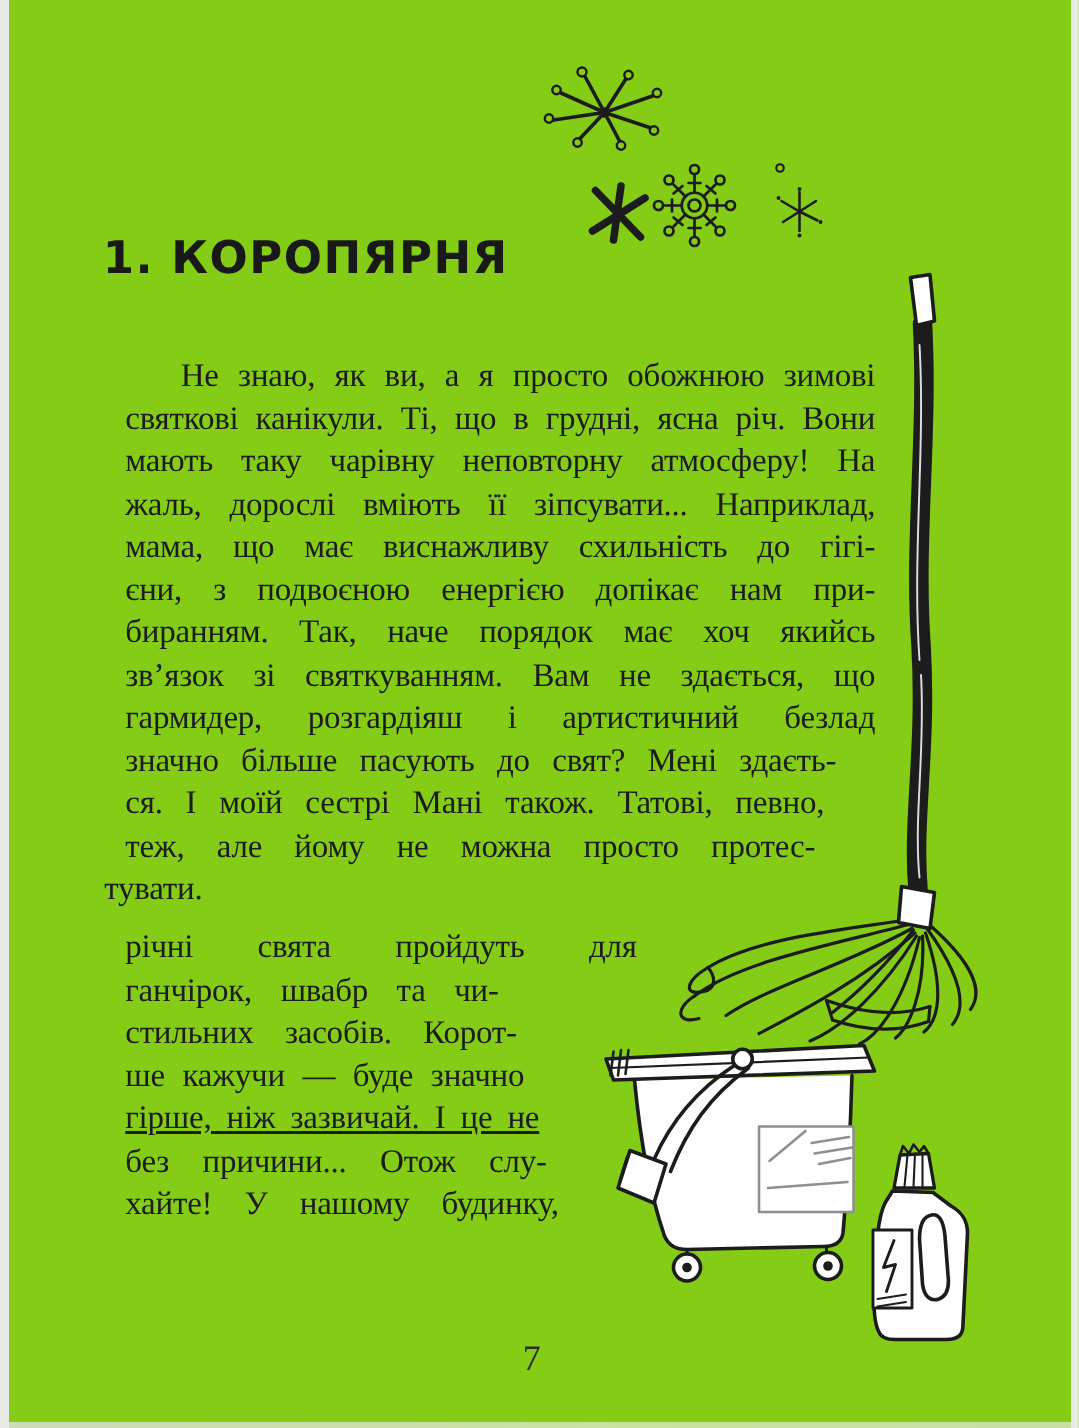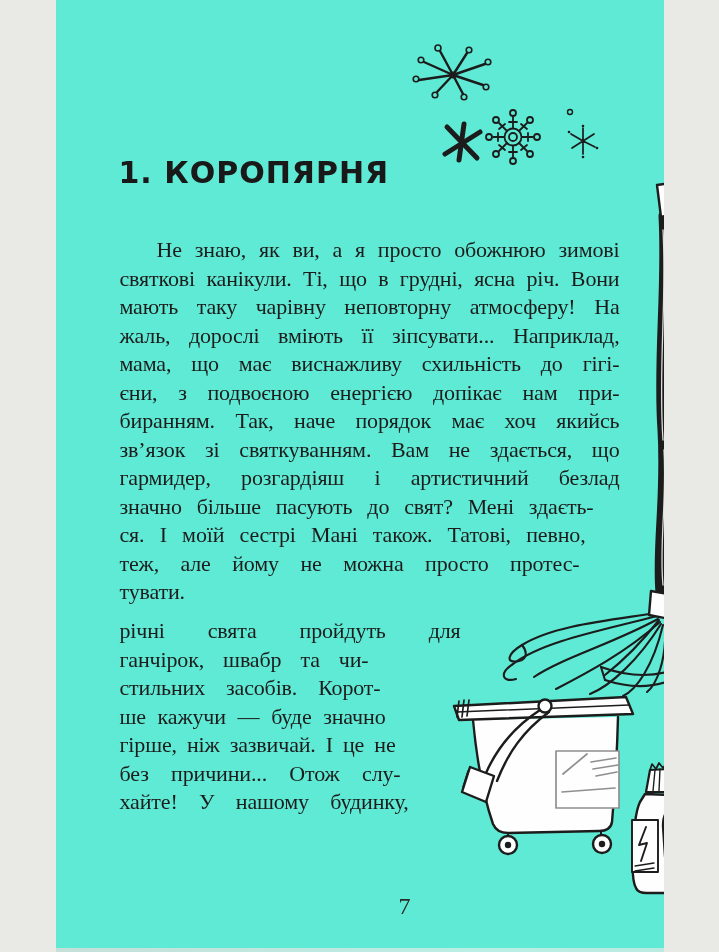--- a/index.html
+++ b/index.html
@@ -1,33 +1,33 @@
 <!DOCTYPE html>
 <html><head>
 <meta charset="utf-8">
 <style>
   html,body{margin:0;padding:0;background:#e9e9e6;}
   .page{
-    position:relative;width:608px;height:952px;margin:0 auto;
-    background:#5eead4;overflow:hidden;
+    position:relative;width:708px;height:952px;margin:0 auto;
+    background:#84cc16;overflow:hidden;
     font-family:"Liberation Serif", serif;color:#1c1c1c;
   }
   .title{
     position:absolute;left:63px;top:155px;margin:0;
     font-family:"DejaVu Sans", sans-serif;font-weight:bold;
     font-size:30px;letter-spacing:1px;color:#191919;white-space:nowrap;
   }
   .para{position:absolute;left:64px;font-size:22px;}
   .p1{top:236px;}
   .p2{top:617px;}
   .tline{
     height:28.5px;line-height:28.5px;letter-spacing:-0.15px;
     overflow:visible;white-space:normal;
   }
-  .tline.just{text-align:justify;text-align-last:justify;}
+  .tline.just{text-align:justify;text-align-last:justify;margin-left:14px;}
   .pagenum{
     position:absolute;left:64px;top:893px;width:570px;
     text-align:center;font-size:24px;color:#2a2a2a;
   }
   .art{position:absolute;left:0;top:0;pointer-events:none;}
   .edge{
     position:absolute;left:0;bottom:0;width:719px;height:4px;
     background:linear-gradient(to right,#dddddad0,#f1f1eea0 60%,#e6e6e3b0);
   }
 </style>
@@ -170,21 +170,21 @@
       <div class="tline just" style="width: 474px;">значно більше пасують до свят? Мені здаєть-</div>
       <div class="tline just" style="width: 466px;">ся. І моїй сестрі Мані також. Татові, певно,</div>
       <div class="tline just" style="width: 460px;">теж, але йому не можна просто протес-</div>
       <div class="tline" style="width: 500px;">тувати.</div>
     </div>
   <div class="para p2">
       <div class="tline just" style="width: 341px;">річні свята пройдуть для</div>
       <div class="tline just" style="width: 249px;">ганчірок, швабр та чи-</div>
       <div class="tline just" style="width: 261px;">стильних засобів. Корот-</div>
       <div class="tline just" style="width: 266px;">ше кажучи — буде значно</div>
-      <div class="tline just" style="width: 276px;">гірше, ніж зазвичай. І це не</div>
+      <div class="tline just" style="width: 276px; text-decoration: underline;">гірше, ніж зазвичай. І це не</div>
       <div class="tline just" style="width: 281px;">без причини... Отож слу-</div>
       <div class="tline just" style="width: 289px; font-family: Liberation Serif, serif;">хайте! У нашому будинку,</div>
     </div>
 
   <div class="pagenum">7</div>
 
   <div class="edge"></div>
 </div>
 
 </body></html>

